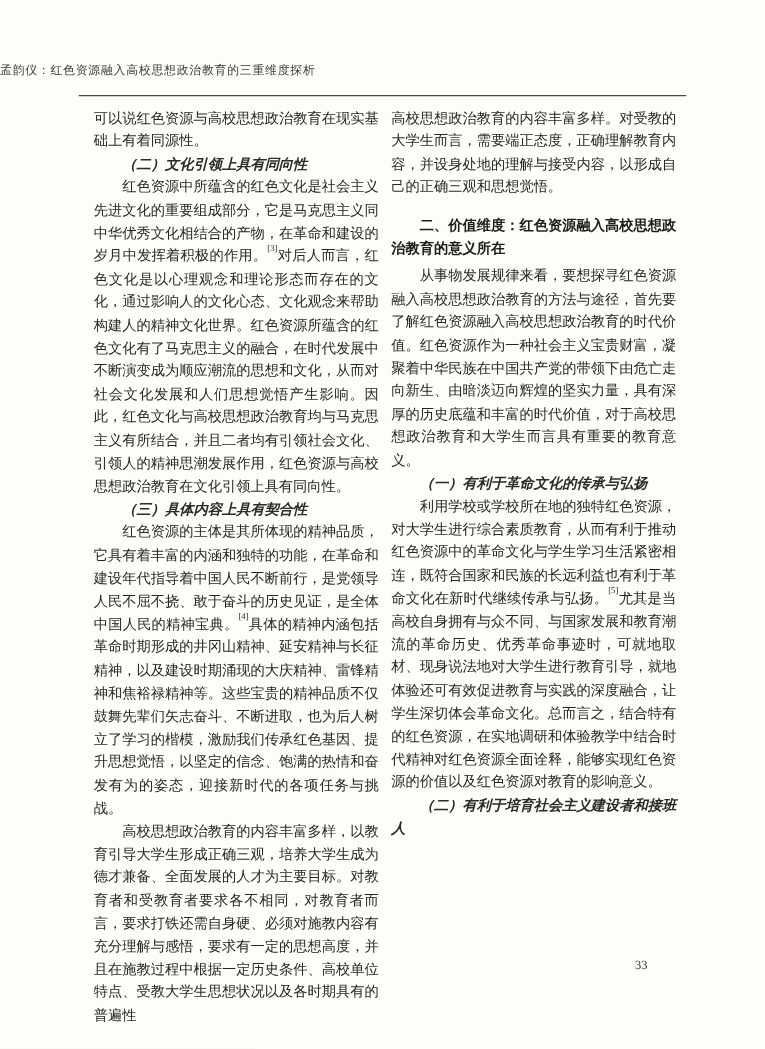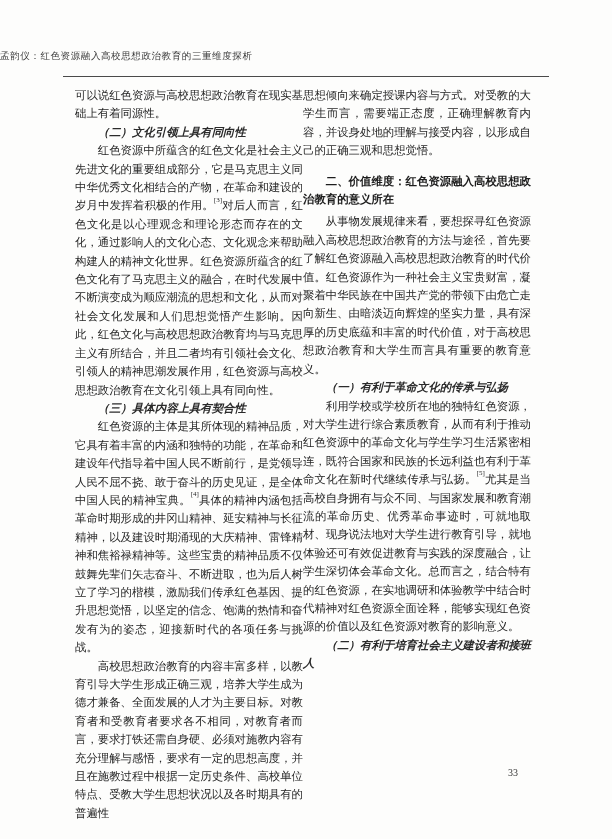--- a/index.html
+++ b/index.html
@@ -17,21 +17,21 @@
     position:absolute;top:50px;left:0;width:100%;
     text-align:left;
     font-size:9.5px;letter-spacing:0.6px;color:#3a3a3a;
   }
   .header-rule{
     position:absolute;top:76px;left:63px;width:486px;
     border-top:1px solid #4a4a4a;height:0;
   }
   .columns{
     position:absolute;top:86px;left:75px;width:466px;
-    display:flex;
+    display:flex;gap:10px;
   }
   .col{
     width:228px;
     font-size:11.4px;line-height:18.4px;
     text-align:justify;text-justify:inter-ideograph;
   }
   .col p{margin:0;padding:0;}
   p.indent{text-indent:2em;}
   p.kai{text-indent:2em;font-style:italic;color:#2b2b2b;font-weight:bold;}
   p.hei{
@@ -70,21 +70,21 @@
       <p class="indent"><span>红色资源中所蕴含的红色文化是社会主义先进文化的重要组成部分，它是马克思主义同中华优秀文化相结合的产物，在革命和建设的岁月中发挥着积极的作用。</span><sup class="cite">[3]</sup><span>对后人而言，红色文化是以心理观念和理论形态而存在的文化，通过影响人的文化心态、文化观念来帮助构建人的精神文化世界。红色资源所蕴含的红色文化有了马克思主义的融合，在时代发展中不断演变成为顺应潮流的思想和文化，从而对社会文化发展和人们思想觉悟产生影响。因此，红色文化与高校思想政治教育均与马克思主义有所结合，并且二者均有引领社会文化、引领人的精神思潮发展作用，红色资源与高校思想政治教育在文化引领上具有同向性。</span></p>
 
       <p class="kai">（三）具体内容上具有契合性</p>
 
       <p class="indent"><span>红色资源的主体是其所体现的精神品质，它具有着丰富的内涵和独特的功能，在革命和建设年代指导着中国人民不断前行，是党领导人民不屈不挠、敢于奋斗的历史见证，是全体中国人民的精神宝典。</span><sup class="cite">[4]</sup><span>具体的精神内涵包括革命时期形成的井冈山精神、延安精神与长征精神，以及建设时期涌现的大庆精神、雷锋精神和焦裕禄精神等。这些宝贵的精神品质不仅鼓舞先辈们矢志奋斗、不断进取，也为后人树立了学习的楷模，激励我们传承红色基因、提升思想觉悟，以坚定的信念、饱满的热情和奋发有为的姿态，迎接新时代的各项任务与挑战。</span></p>
 
       <p class="indent">高校思想政治教育的内容丰富多样，以教育引导大学生形成正确三观，培养大学生成为德才兼备、全面发展的人才为主要目标。对教育者和受教育者要求各不相同，对教育者而言，要求打铁还需自身硬、必须对施教内容有充分理解与感悟，要求有一定的思想高度，并且在施教过程中根据一定历史条件、高校单位特点、受教大学生思想状况以及各时期具有的普遍性</p>
     </div>
 
     <div class="col">
-      <p>思想倾向来确定授课内容与方式。对受教的大学生而言，需要端正态度，正确理解教育内容，并设身处地的理解与接受内容，以形成自己的正确三观和思想觉悟。</p>
+      <p>高校思想政治教育的内容丰富多样。对受教的大学生而言，需要端正态度，正确理解教育内容，并设身处地的理解与接受内容，以形成自己的正确三观和思想觉悟。</p>
 
       <p class="hei">二、价值维度：红色资源融入高校思想政治教育的意义所在</p>
 
       <p class="indent">从事物发展规律来看，要想探寻红色资源融入高校思想政治教育的方法与途径，首先要了解红色资源融入高校思想政治教育的时代价值。红色资源作为一种社会主义宝贵财富，凝聚着中华民族在中国共产党的带领下由危亡走向新生、由暗淡迈向辉煌的坚实力量，具有深厚的历史底蕴和丰富的时代价值，对于高校思想政治教育和大学生而言具有重要的教育意义。</p>
 
       <p class="kai">（一）有利于革命文化的传承与弘扬</p>
 
       <p class="indent"><span>利用学校或学校所在地的独特红色资源，对大学生进行综合素质教育，从而有利于推动红色资源中的革命文化与学生学习生活紧密相连，既符合国家和民族的长远利益也有利于革命文化在新时代继续传承与弘扬。</span><sup class="cite">[5]</sup><span>尤其是当高校自身拥有与众不同、与国家发展和教育潮流的革命历史、优秀革命事迹时，可就地取材、现身说法地对大学生进行教育引导，就地体验还可有效促进教育与实践的深度融合，让学生深切体会革命文化。总而言之，结合特有的红色资源，在实地调研和体验教学中结合时代精神对红色资源全面诠释，能够实现红色资源的价值以及红色资源对教育的影响意义。</span></p>
 
       <p class="kai">（二）有利于培育社会主义建设者和接班人</p>

